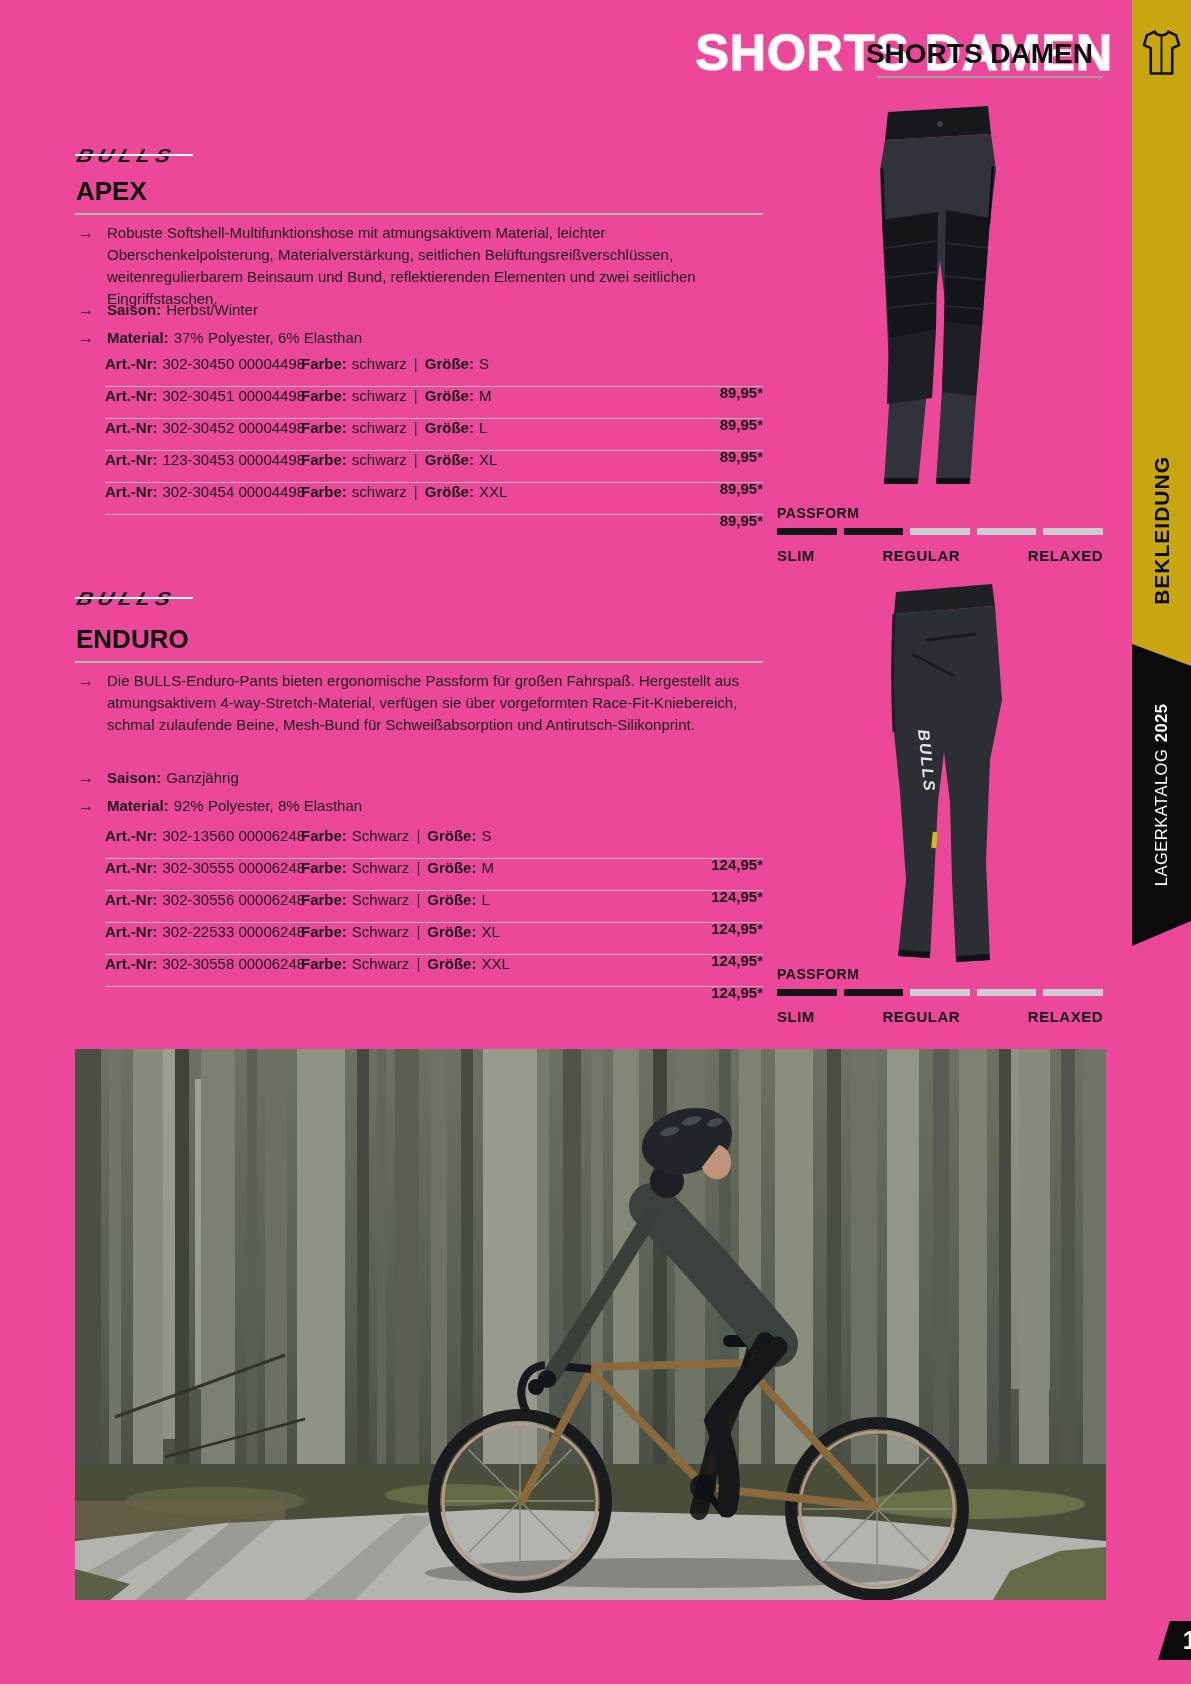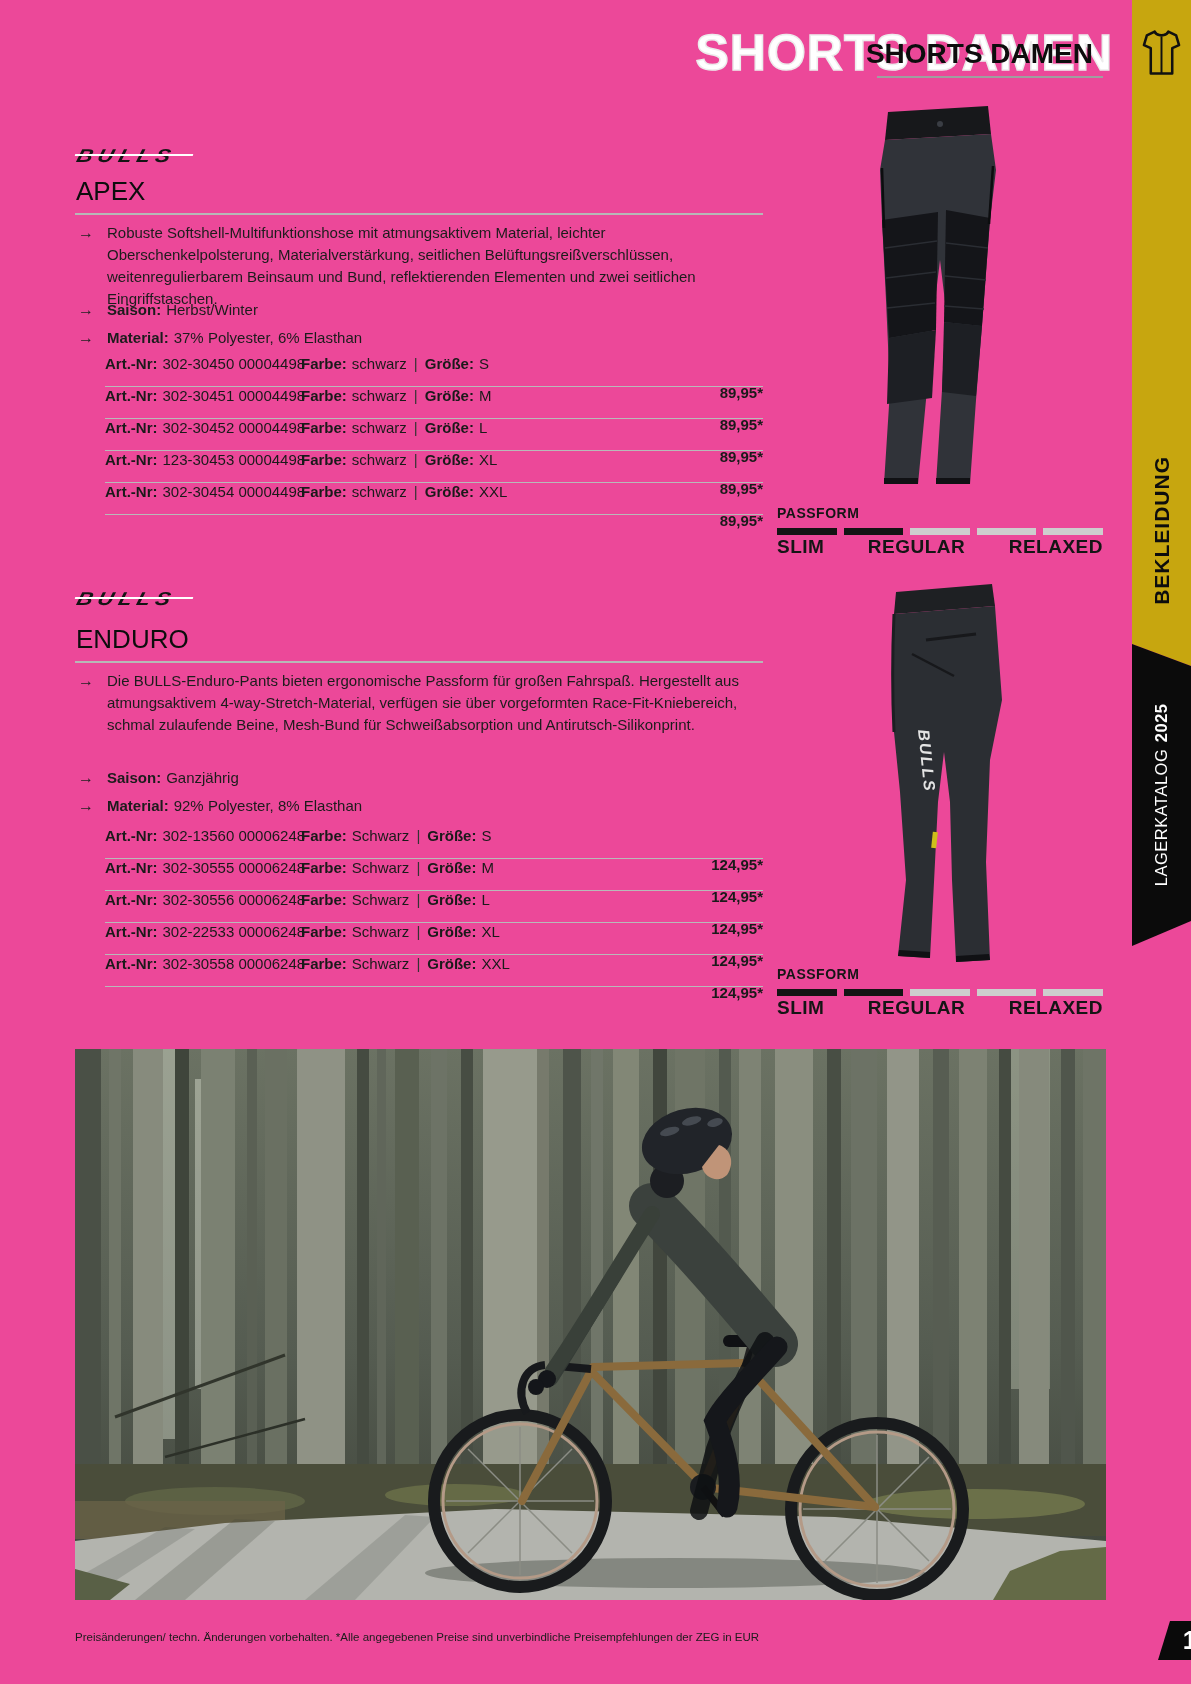--- a/index.html
+++ b/index.html
@@ -27,21 +27,21 @@
   .jersey { position:absolute; top:28px; left:10px; }
 
   
   .bulls-logo { position:absolute; left:77px; width:140px; height:24px; }
   .bulls-logo span { display:inline-block; font-size:22px; font-weight:900; font-style:italic;
                      letter-spacing:5px; transform:skewX(-15deg) scaleY(.85); color:#141414; }
   .bulls-logo::after { content:""; position:absolute; left:-2px; top:11px; width:118px; height:2px;
                        background:#fff; transform:skewX(-15deg); }
   .logo-apex { top:143px; } .logo-enduro { top:586px; }
 
-  .prod-title { position:absolute; left:76px; font-size:26px; font-weight:normal; color:#0d0d0d; }
+  .prod-title { position:absolute; left:76px; font-size:26px; font-weight:bold; color:#0d0d0d; }
   .title-apex { top:176px; } .title-enduro { top:624px; }
   .prod-rule { position:absolute; left:75px; width:688px; height:1.5px; background:#b7b7b7; }
   .rule-apex { top:213px; } .rule-enduro { top:661px; }
 
   
   .bullet { position:absolute; left:78px; width:665px; display:flex; font-size:15px; line-height:22px; color:#1c1c1c; }
   .arrow { width:29px; flex:none; font-size:16px; color:#222; }
   .bullet b { margin-right:5px; }
   .desc-apex { top:222px; } .saison-apex { top:299px; } .material-apex { top:327px; }
   .desc-enduro { top:670px; } .saison-enduro { top:767px; } .material-enduro { top:795px; }
@@ -55,22 +55,22 @@
   .t-sep { margin:0 7px; color:#333; }
   .t-price { margin-left:auto; font-weight:bold;margin-top:29px; }
 
   
   .fit { position:absolute; left:777px; width:326px; }
   .fit-apex { top:505px; } .fit-enduro { top:966px; }
   .fit-title { font-size:14px; font-weight:900; letter-spacing:.5px; color:#151515; }
   .fit-bar { display:flex; gap:7px; margin-top:7px; }
   .fit-seg { flex:1; height:7px; background:#cecece; }
   .fit-seg.on { background:#141414; }
-  .fit-labels { display:flex; justify-content:space-between; margin-top:1px;
-                font-size:19px; font-weight:900; letter-spacing:.5px; color:#151515; }
+  .fit-labels { display:flex; justify-content:space-between; margin-top:12px;
+                font-size:15px; font-weight:900; letter-spacing:.5px; color:#151515; }
 
   
   .img-apex { position:absolute; left:858px; top:98px; }
   .img-enduro { position:absolute; left:866px; top:580px; }
 
   
   .photo { position:absolute; left:75px; top:1049px; width:1031px; height:551px; overflow:hidden; }
 
   
   .footer-note { position:absolute; left:75px; top:1631px; font-size:11.5px; color:#1c1c1c; }
@@ -443,16 +443,15 @@
       <g transform="rotate(-16 612 92)">
         <ellipse cx="612" cy="92" rx="46" ry="32" fill="#212429"></ellipse>
         <ellipse cx="598" cy="78" rx="10" ry="4" fill="#454a51"></ellipse>
         <ellipse cx="622" cy="74" rx="10" ry="4" fill="#454a51"></ellipse>
         <ellipse cx="644" cy="82" rx="8" ry="4" fill="#454a51"></ellipse>
       </g>
       <path d="M644 96 C656 100 660 114 652 126 C644 134 630 130 627 118 Z" fill="#c09478"></path>
     </svg>
   </div>
 
-  <div class="footer-note">Preisänderungen/ techn. Änderungen vorbehalten. *Alle angegebenen Preise sind unverbindliche Preisempfehlungen der ZEG in EUR</div>
   <div class="page-num">1167</div>
 
 </div>
 
 </body></html>

